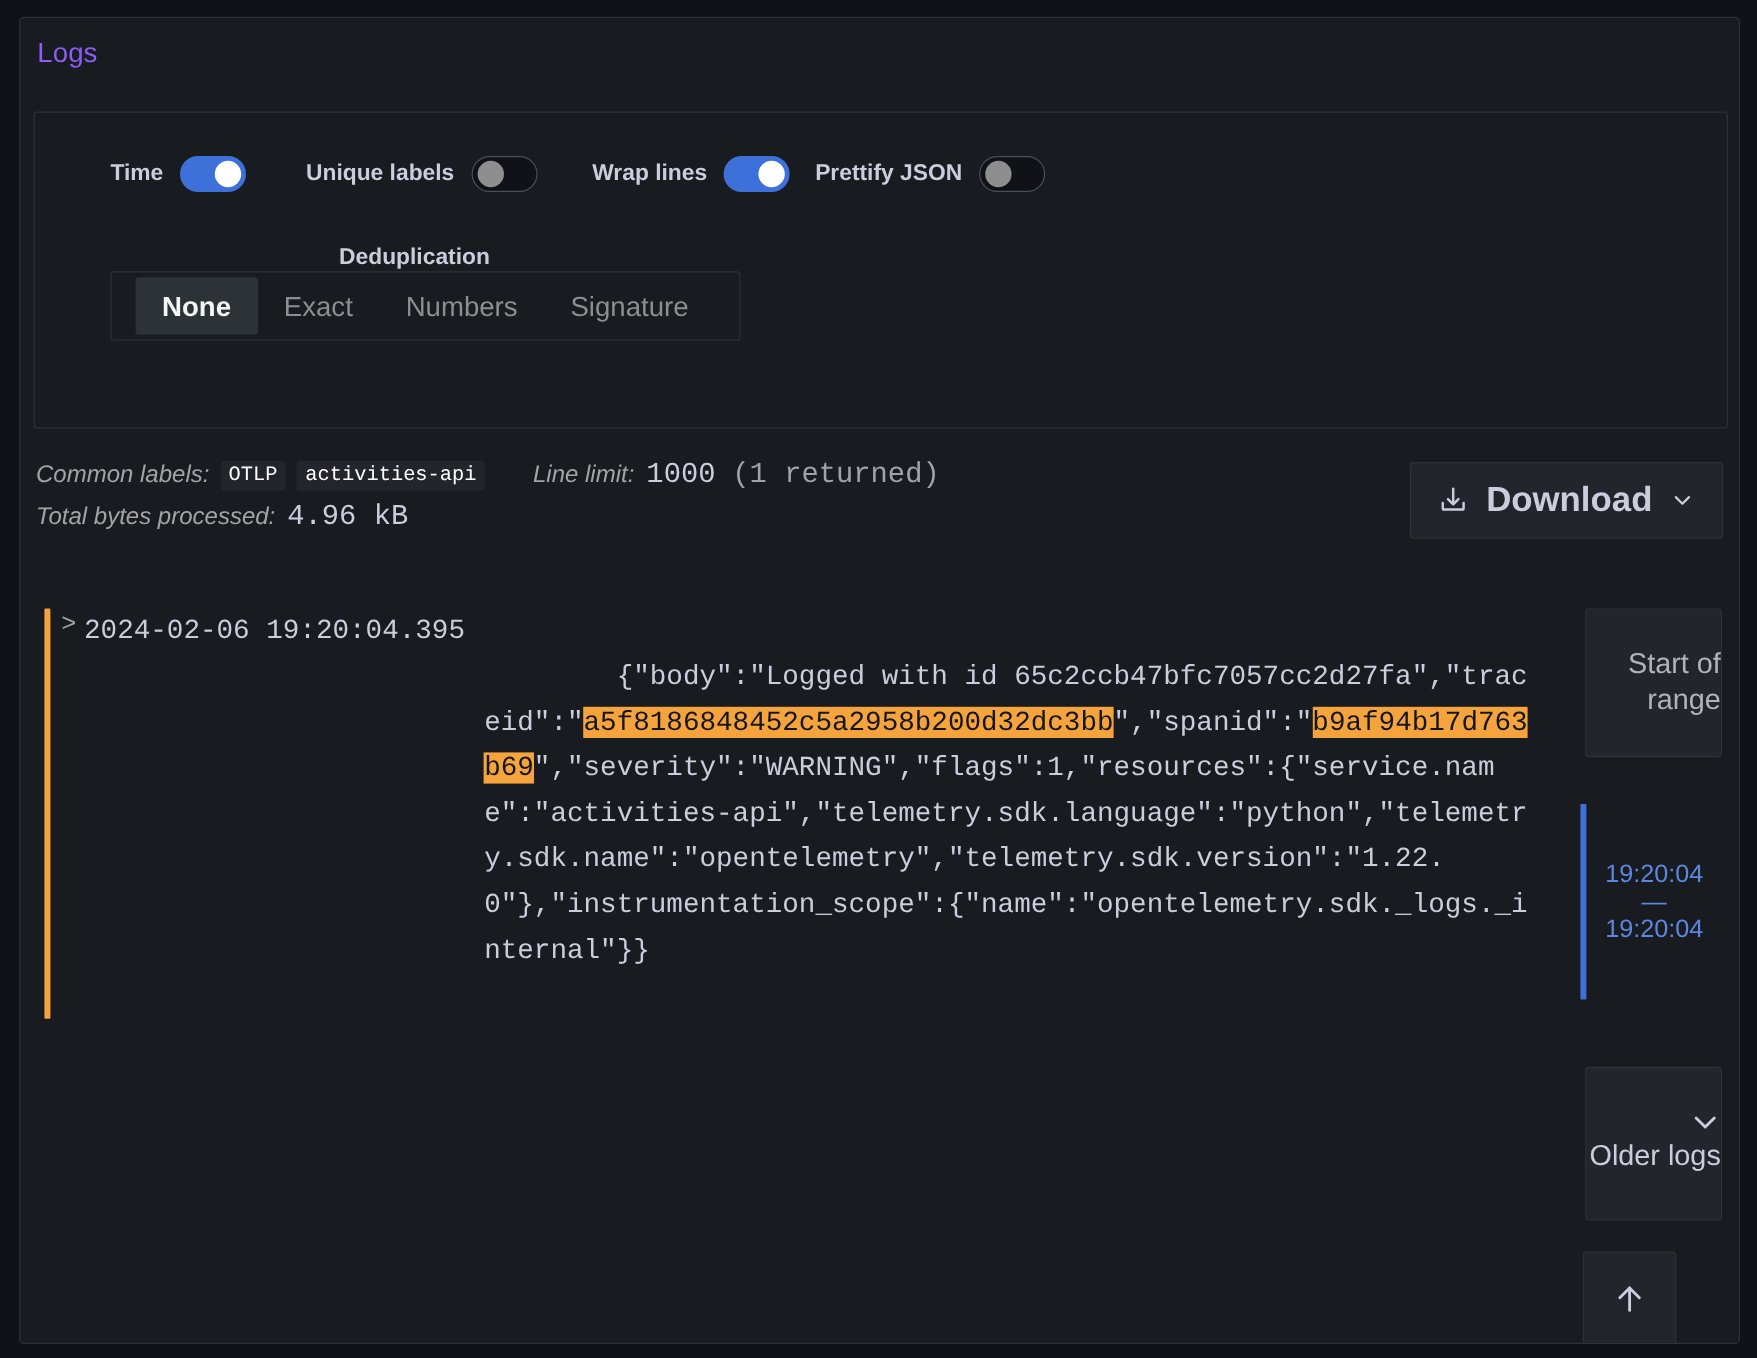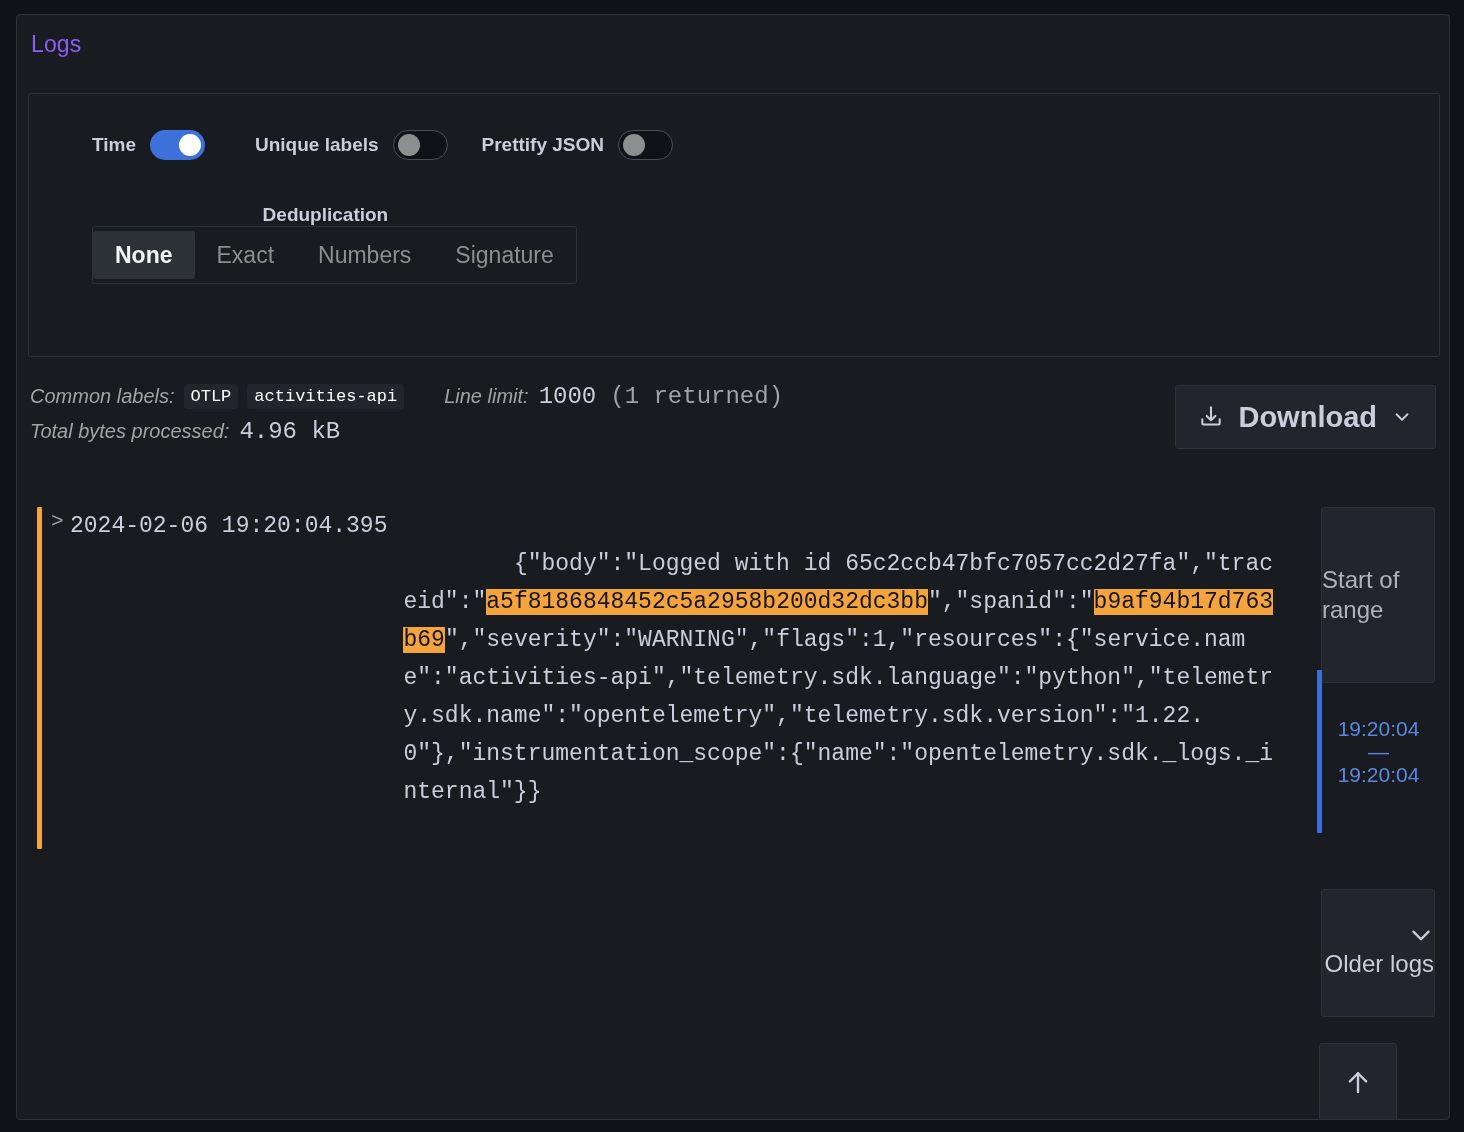--- a/index.html
+++ b/index.html
@@ -98,21 +98,21 @@
     color: #ccccdc;
     white-space: nowrap;
     margin-right: 18px;
   }
   .radio-group {
     display: flex;
     align-items: center;
     border: 1px solid #2c3235;
     border-radius: 3px;
     background: #181b1f;
-    padding: 0;
+    padding: 20px;
     height: 58px;
   }
   .radio-btn {
     height: 48px;
     padding: 0 22px;
     display: flex;
     align-items: center;
     justify-content: center;
     font-size: 23px;
     color: #8e8e8e;
@@ -244,24 +244,24 @@
     display: flex;
     flex-direction: column;
     align-items: center;
     justify-content: center;
     color: #ccccdc;
   }
   #start-of-range {
     right: 14px;
     top: 22px;
     width: 114px;
-    height: 176px;
+    height: 124px;
     font-size: 24px;
     line-height: 30px;
-    text-align: left;
+    text-align: right;
     color: #b0b3b8;
   }
   #older-logs {
     right: 14px;
     top: 404px;
     width: 114px;
     height: 128px;
     font-size: 24px;
     line-height: 30px;
     text-align: center;
@@ -320,22 +320,28 @@
           </span>
       </div>
 
       <div class="toggle-item" style="margin-left:50px;">
         <span class="tlabel">Unique labels</span>
         <span class="switch off">
             <span class="knob"></span>
           </span>
       </div>
 
-
-      <div class="toggle-item" style="margin-left:34px;">
+      <div class="toggle-item" style="margin-left:46px;">
+        <span class="tlabel">Wrap lines</span>
+        <span class="switch on">
+            <span class="knob"></span>
+          </span>
+      </div>
+
+      <div class="toggle-item" style="margin-left:21px;">
         <span class="tlabel">Prettify JSON</span>
         <span class="switch off">
             <span class="knob"></span>
           </span>
       </div>
 
     </div>
 
     <div class="radio-row" style="left:63px; top:110px;flex-direction:column;">
       <span class="rlabel">Deduplication</span>

